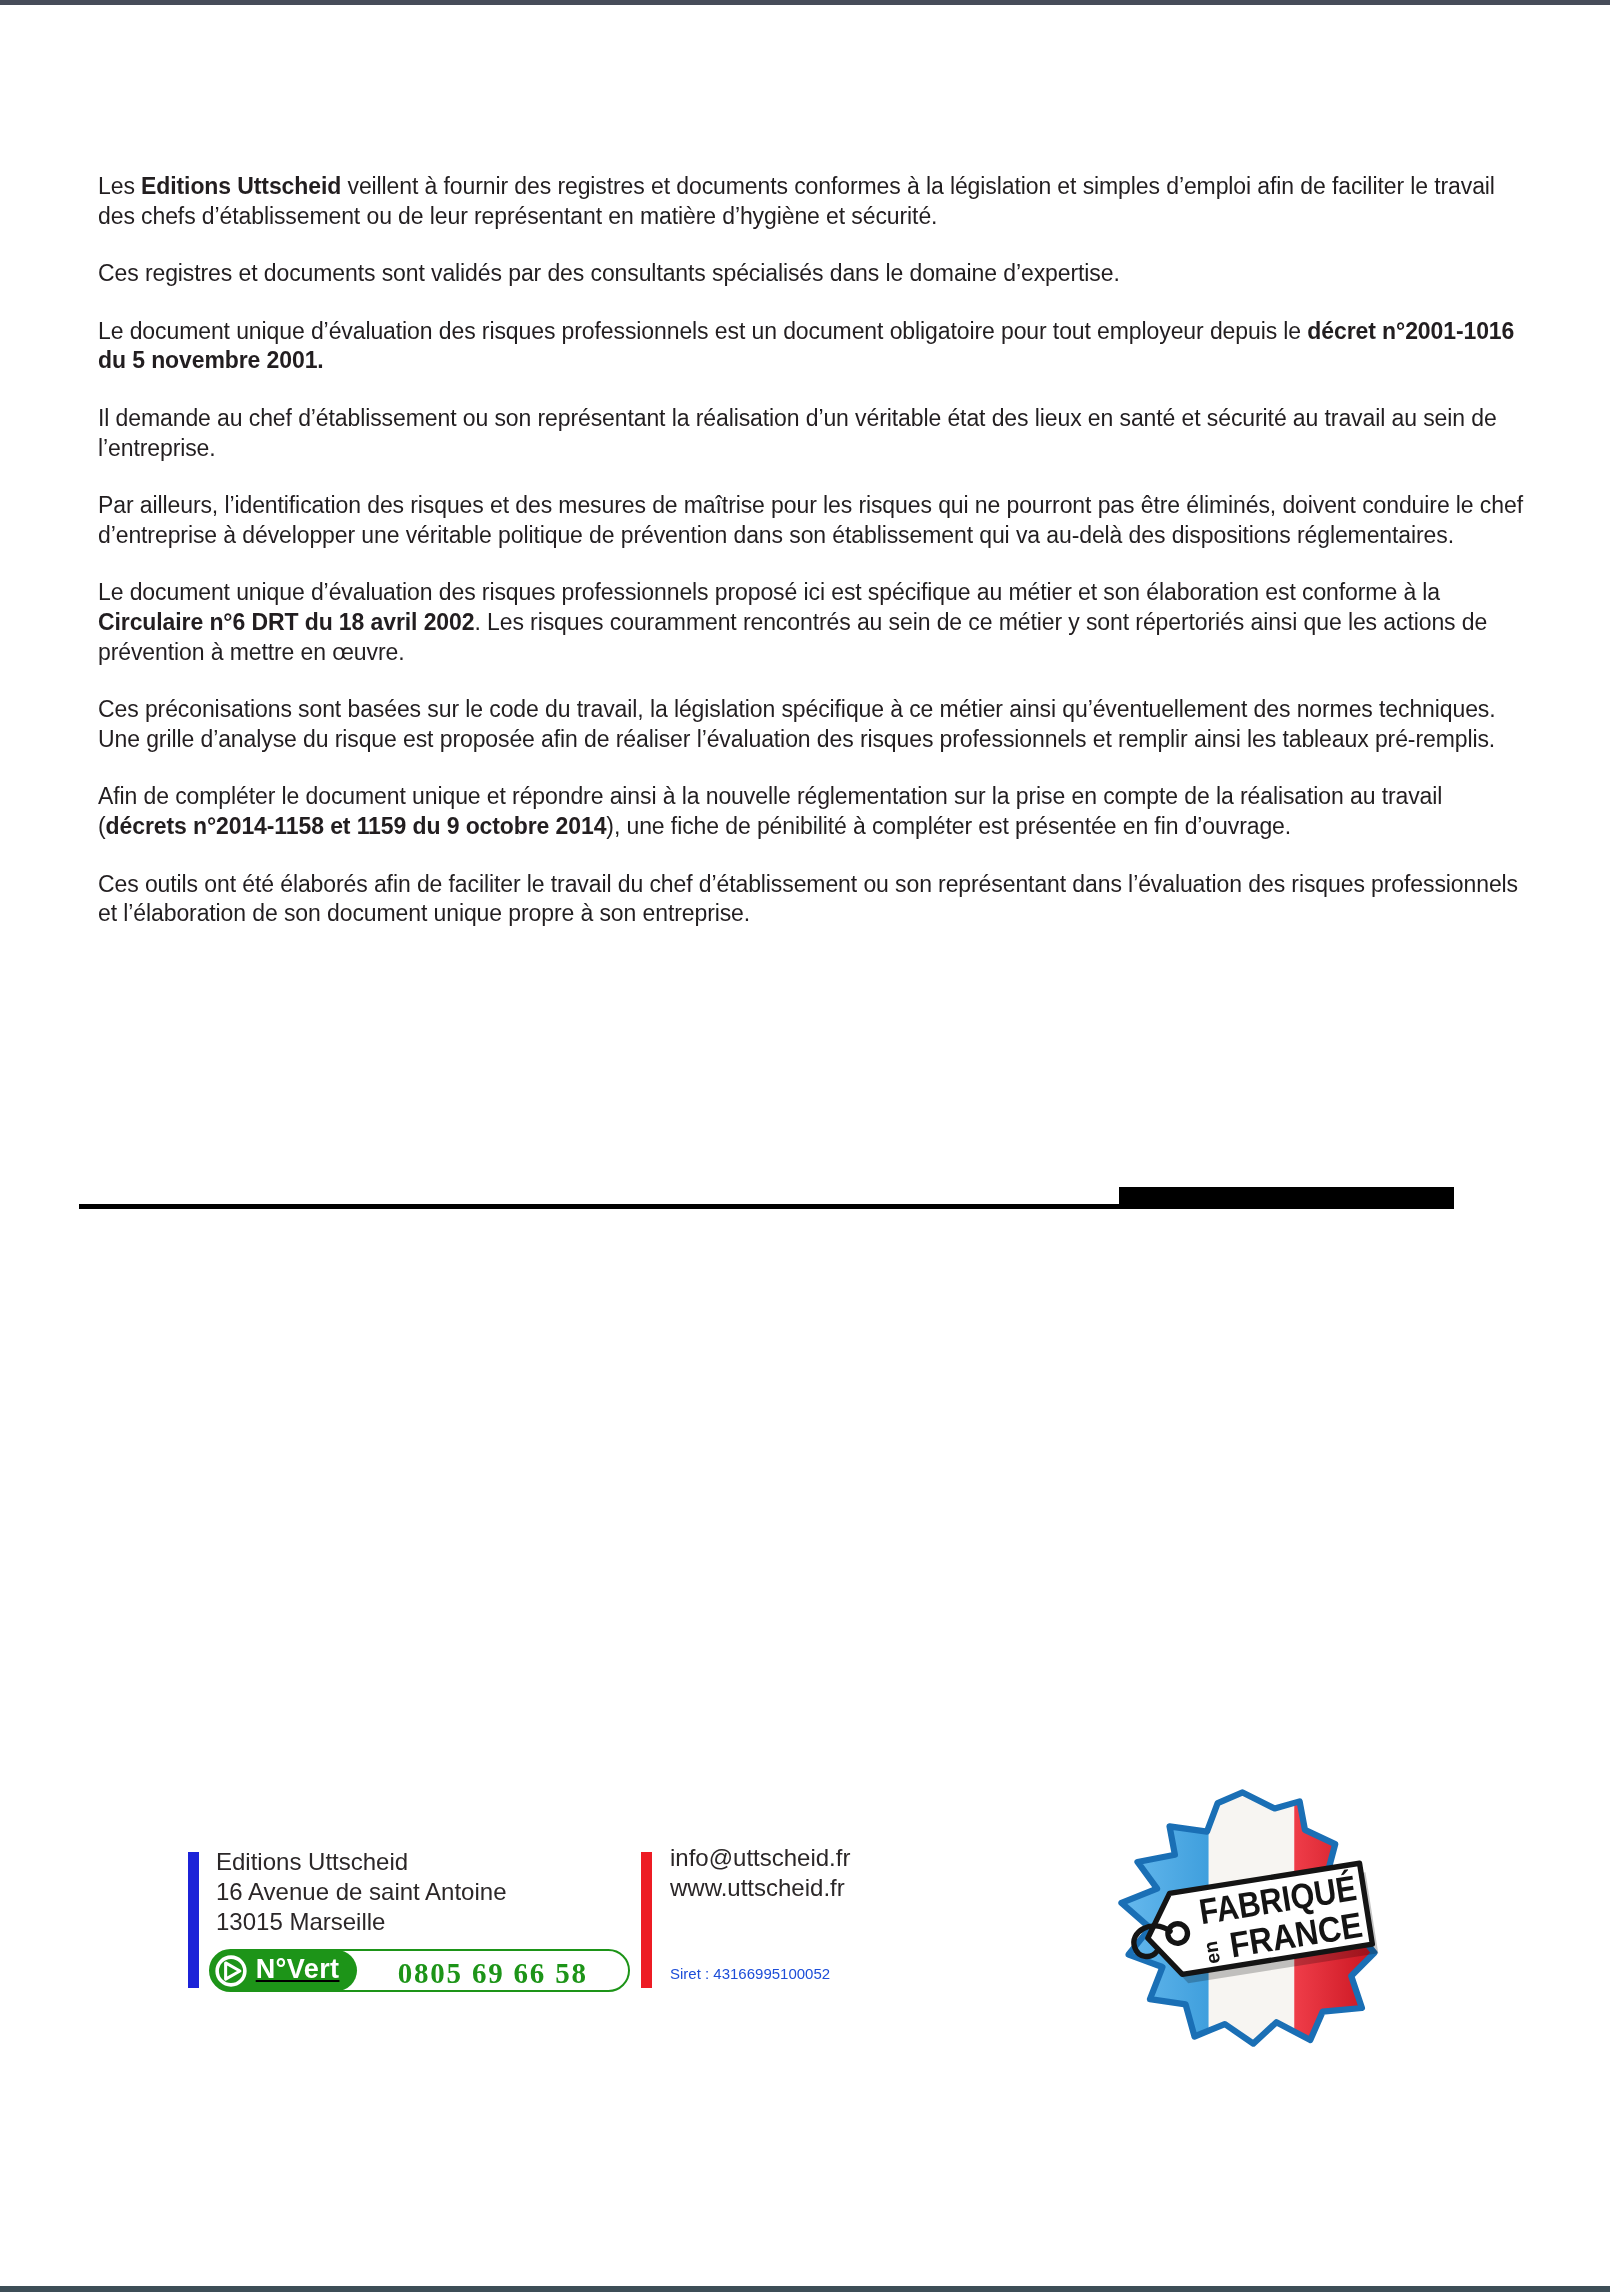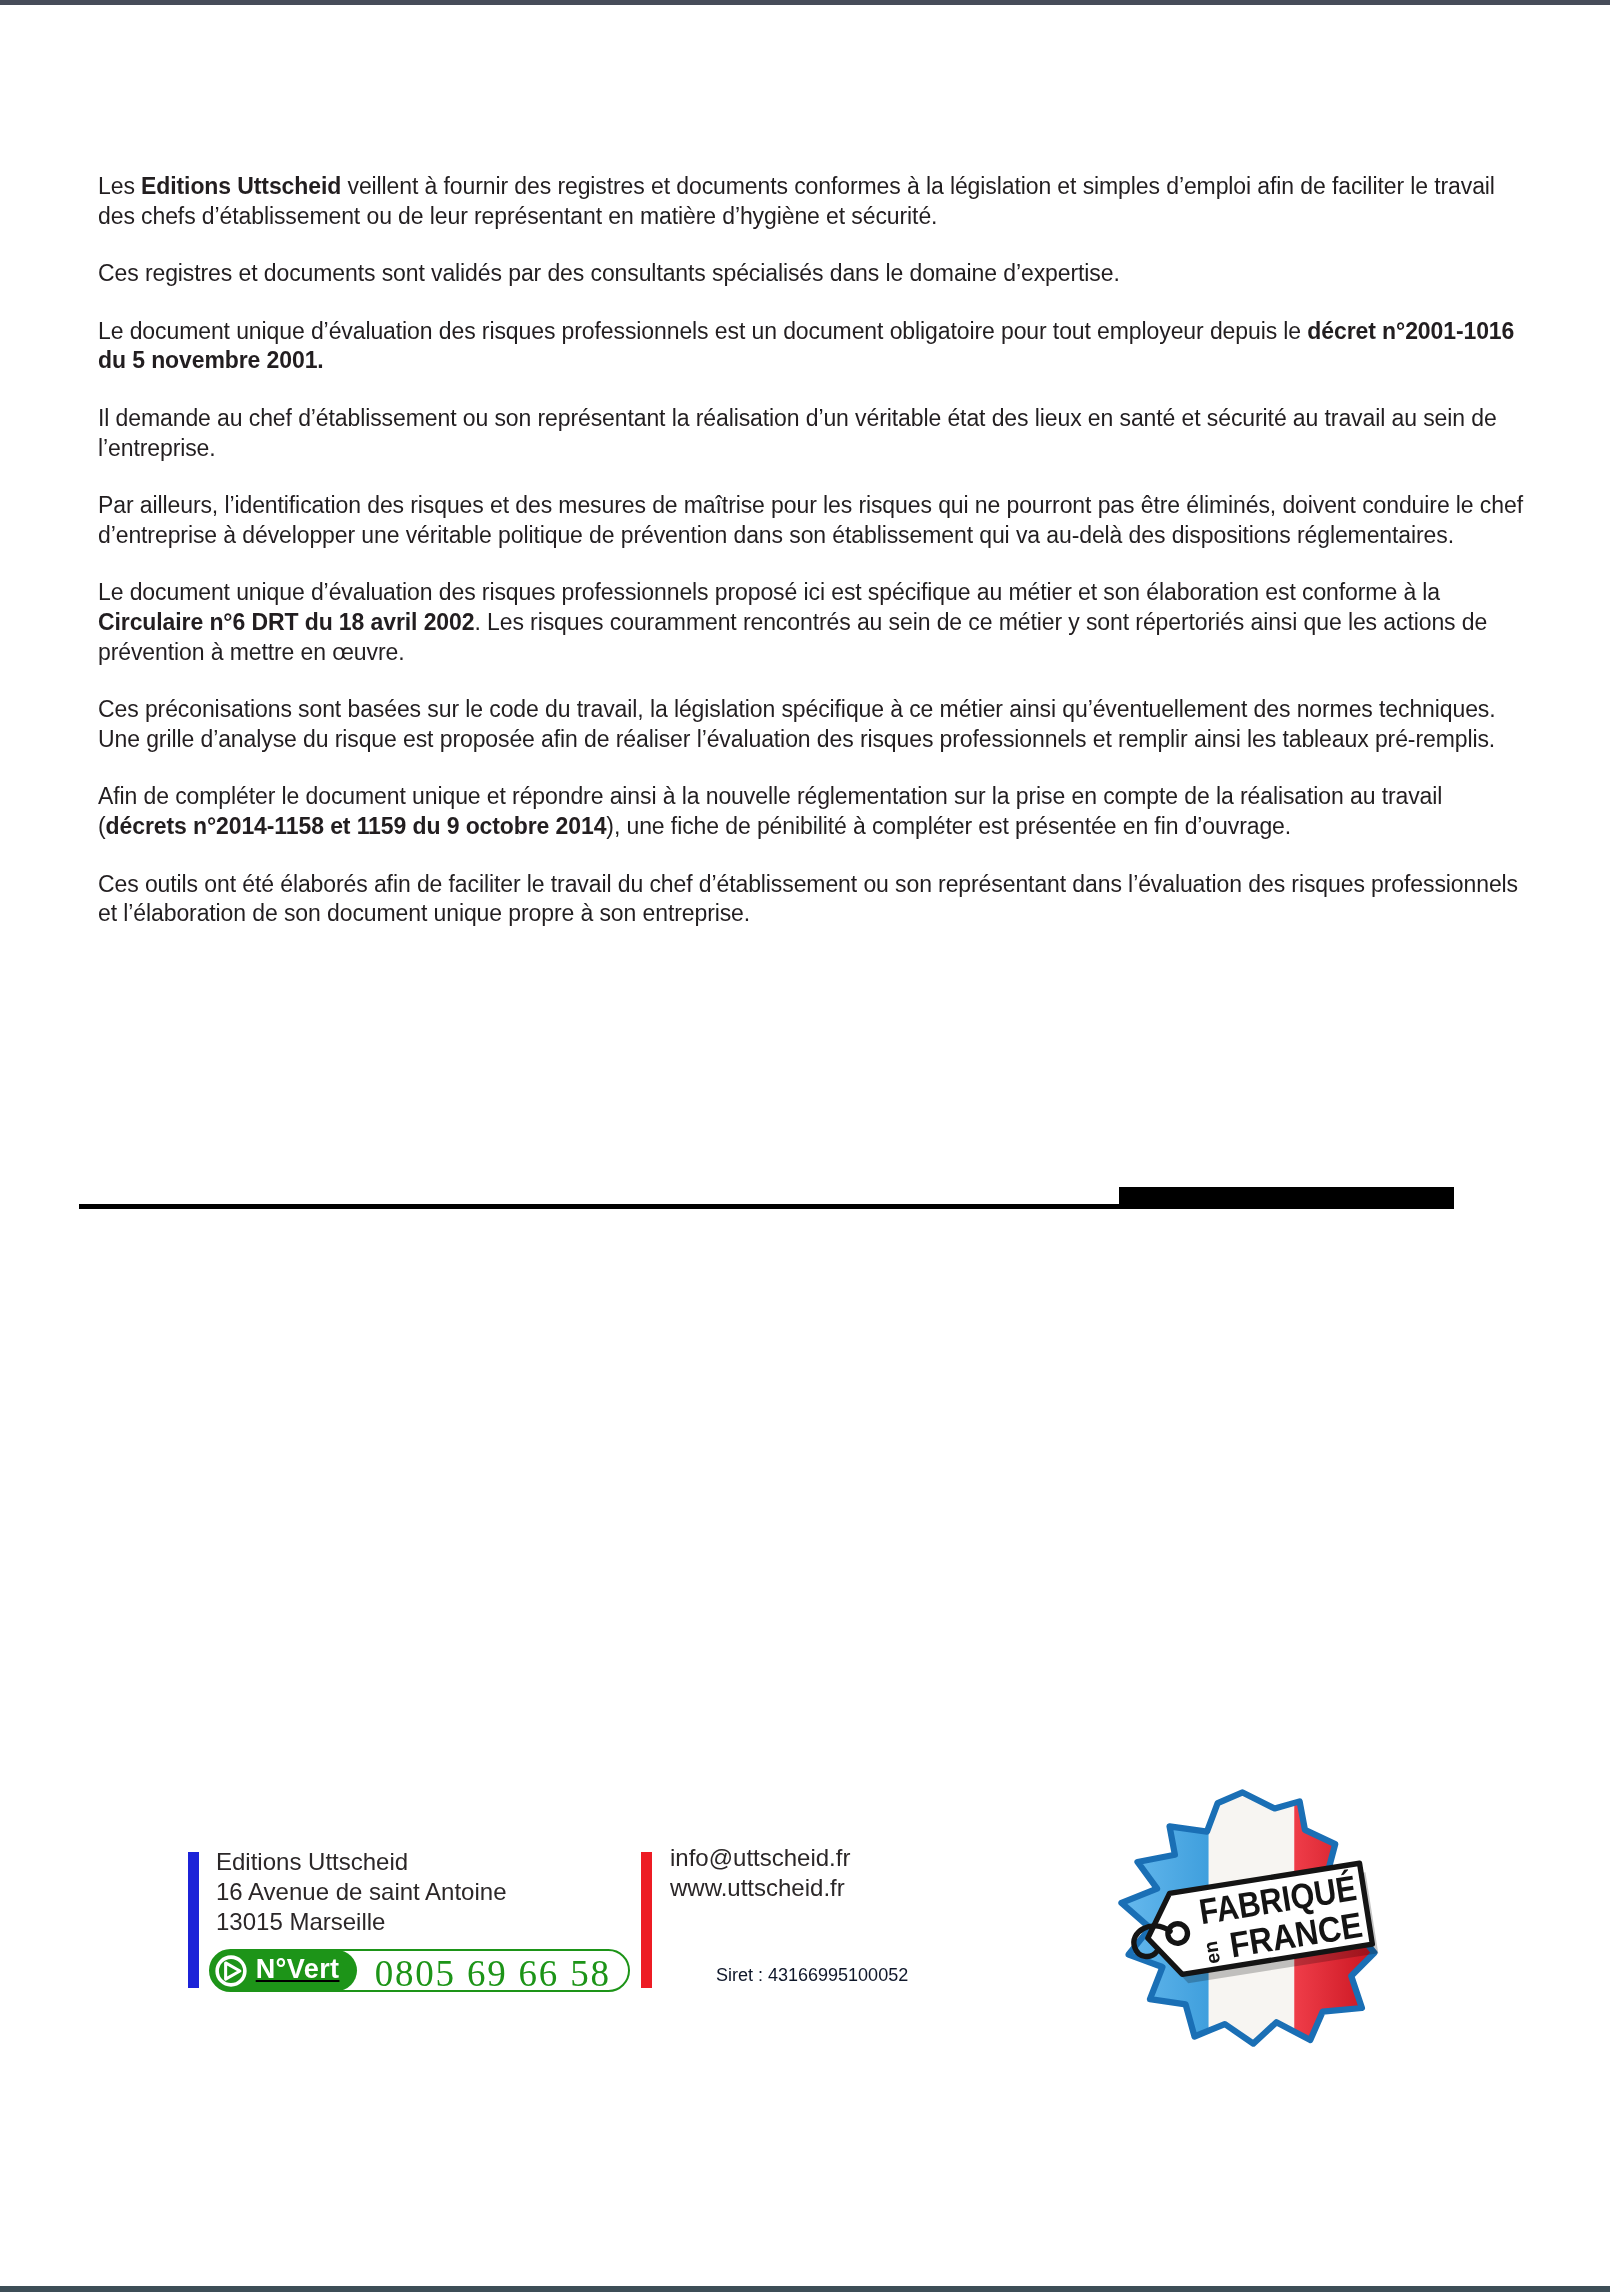--- a/index.html
+++ b/index.html
@@ -39,21 +39,21 @@
   .address {
     position: absolute; left: 216px; top: 1847px;
     font-size: 24px; line-height: 30px; color: #2b2728;
   }
   .contact {
     position: absolute; left: 670px; top: 1843px;
     font-size: 24px; line-height: 30px; color: #2b2728;
   }
   .siret {
     position: absolute; left: 670px; top: 1965px;
-    font-size: 18px; color: #0f172a; margin-left: 46px;
+    font-size: 15px; color: #1d4ed8;
   }
 
   
   .nvert {
     position: absolute; left: 209px; top: 1949px;
     width: 421px; height: 43px;
     box-sizing: border-box;
     border: 2.7px solid #1d9418;
     border-radius: 23px;
     background: #fff;
@@ -69,21 +69,21 @@
     text-decoration: underline;
   }
   .nvert-label {
     color: #fff; font-weight: 700; font-size: 27px;
     letter-spacing: 0.4px; white-space: nowrap;
     padding-bottom: 2.7px;
   }
   .nvert-num {
     flex: 1; align-self: center; text-align: center;
     font-family: "Liberation Serif", serif;
-    font-weight: 400; font-size: 37px; color: #1d9418;
+    font-weight: 700; font-size: 29px; color: #1d9418;
     letter-spacing: 1.8px; white-space: nowrap;
     padding-bottom: 1.8px;
     margin-top: 8px;
   }
 
   
   .logo { position: absolute; left: 1109px; top: 1780px; width: 285px; height: 285px; }
   .logo svg { display: block; width: 100%; height: 100%; }
 </style>
 </head>

